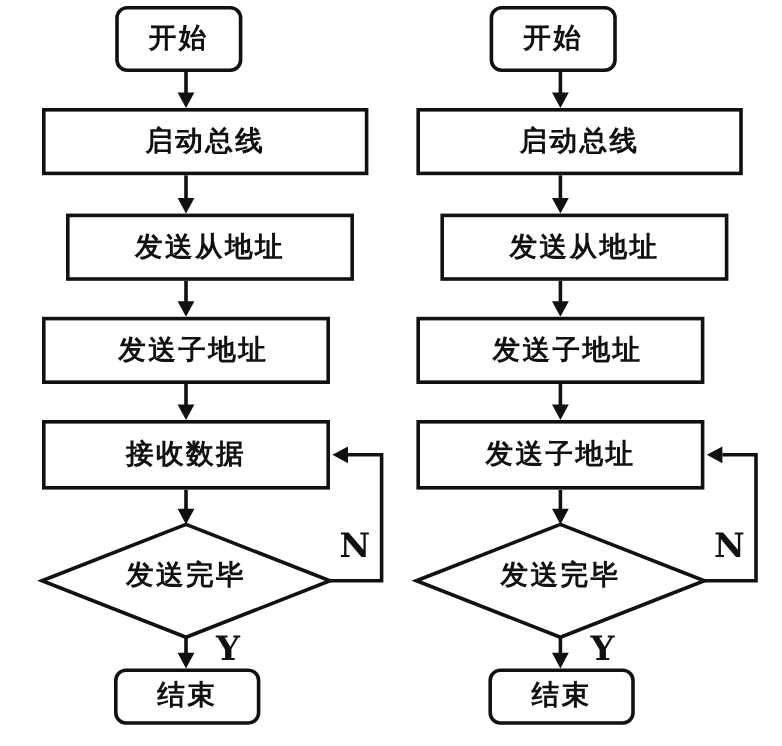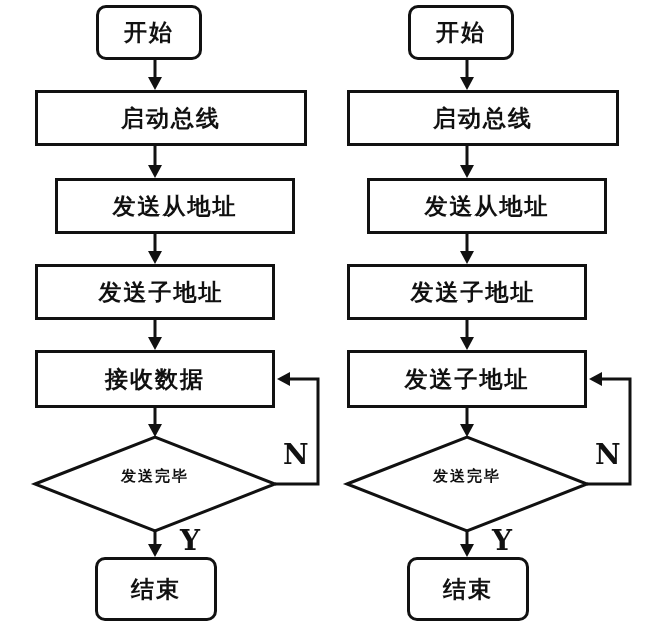--- a/index.html
+++ b/index.html
@@ -43,28 +43,28 @@
     letter-spacing: 2px;
     line-height: 1;
     white-space: nowrap;
   }
   .terminal { border-radius: 10px; }
   .n-start { left: 96px;  top: 5px;   width: 106px; height: 55px; }
   .n-p1    { left: 35px;  top: 90px;  width: 272px; height: 56px; }
   .n-p2    { left: 43px;  top: 178px; width: 240px; height: 56px; margin-left: 12px; }
   .n-p3    { left: 35px;  top: 264px; width: 240px; height: 56px; padding-left: 12px; }
   .n-p4    { left: 35px;  top: 350px; width: 240px; height: 58px; }
-  .n-end   { left: 95px;  top: 557px; width: 122px; height: 64px; }
+  .n-end   { left: 95px;  top: 557px; width: 122px; height: 47px; }
   .decision-label {
     position: absolute;
     left: 35px; top: 469px;
     width: 240px;
     text-align: center;
     font-weight: 700;
-    font-size: 15px;
+    font-size: 23px;
     letter-spacing: 2px;
     line-height: 1;
     z-index: 1;
     white-space: nowrap;
   }
   .branch-label {
     position: absolute;
     z-index: 1;
     font-family: "DejaVu Serif", "Liberation Serif", serif;
     font-weight: 700;

